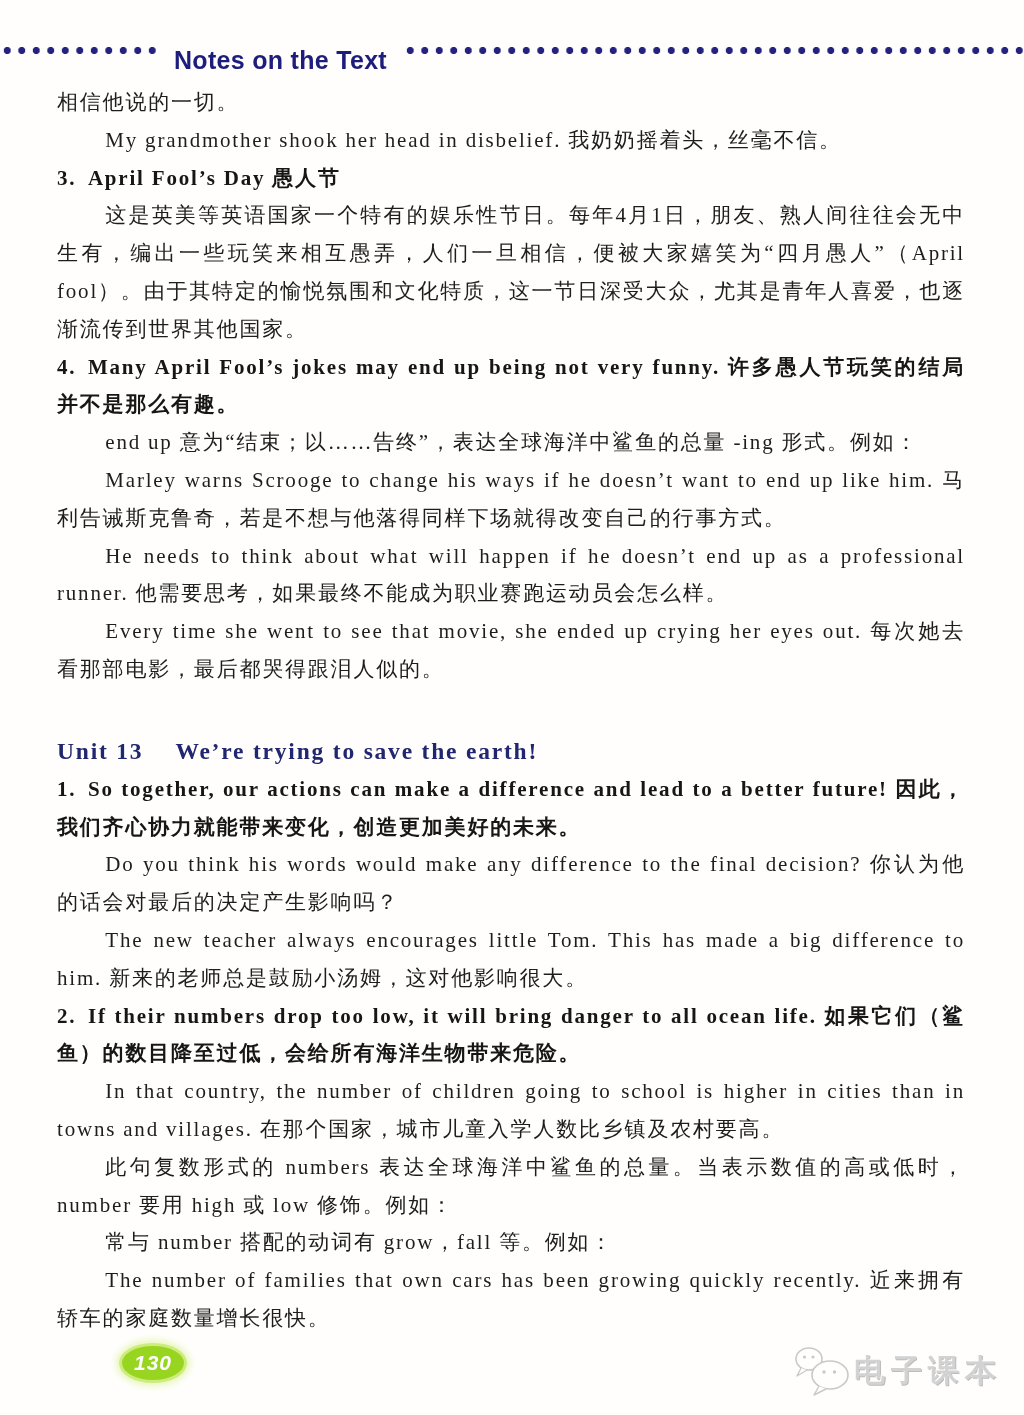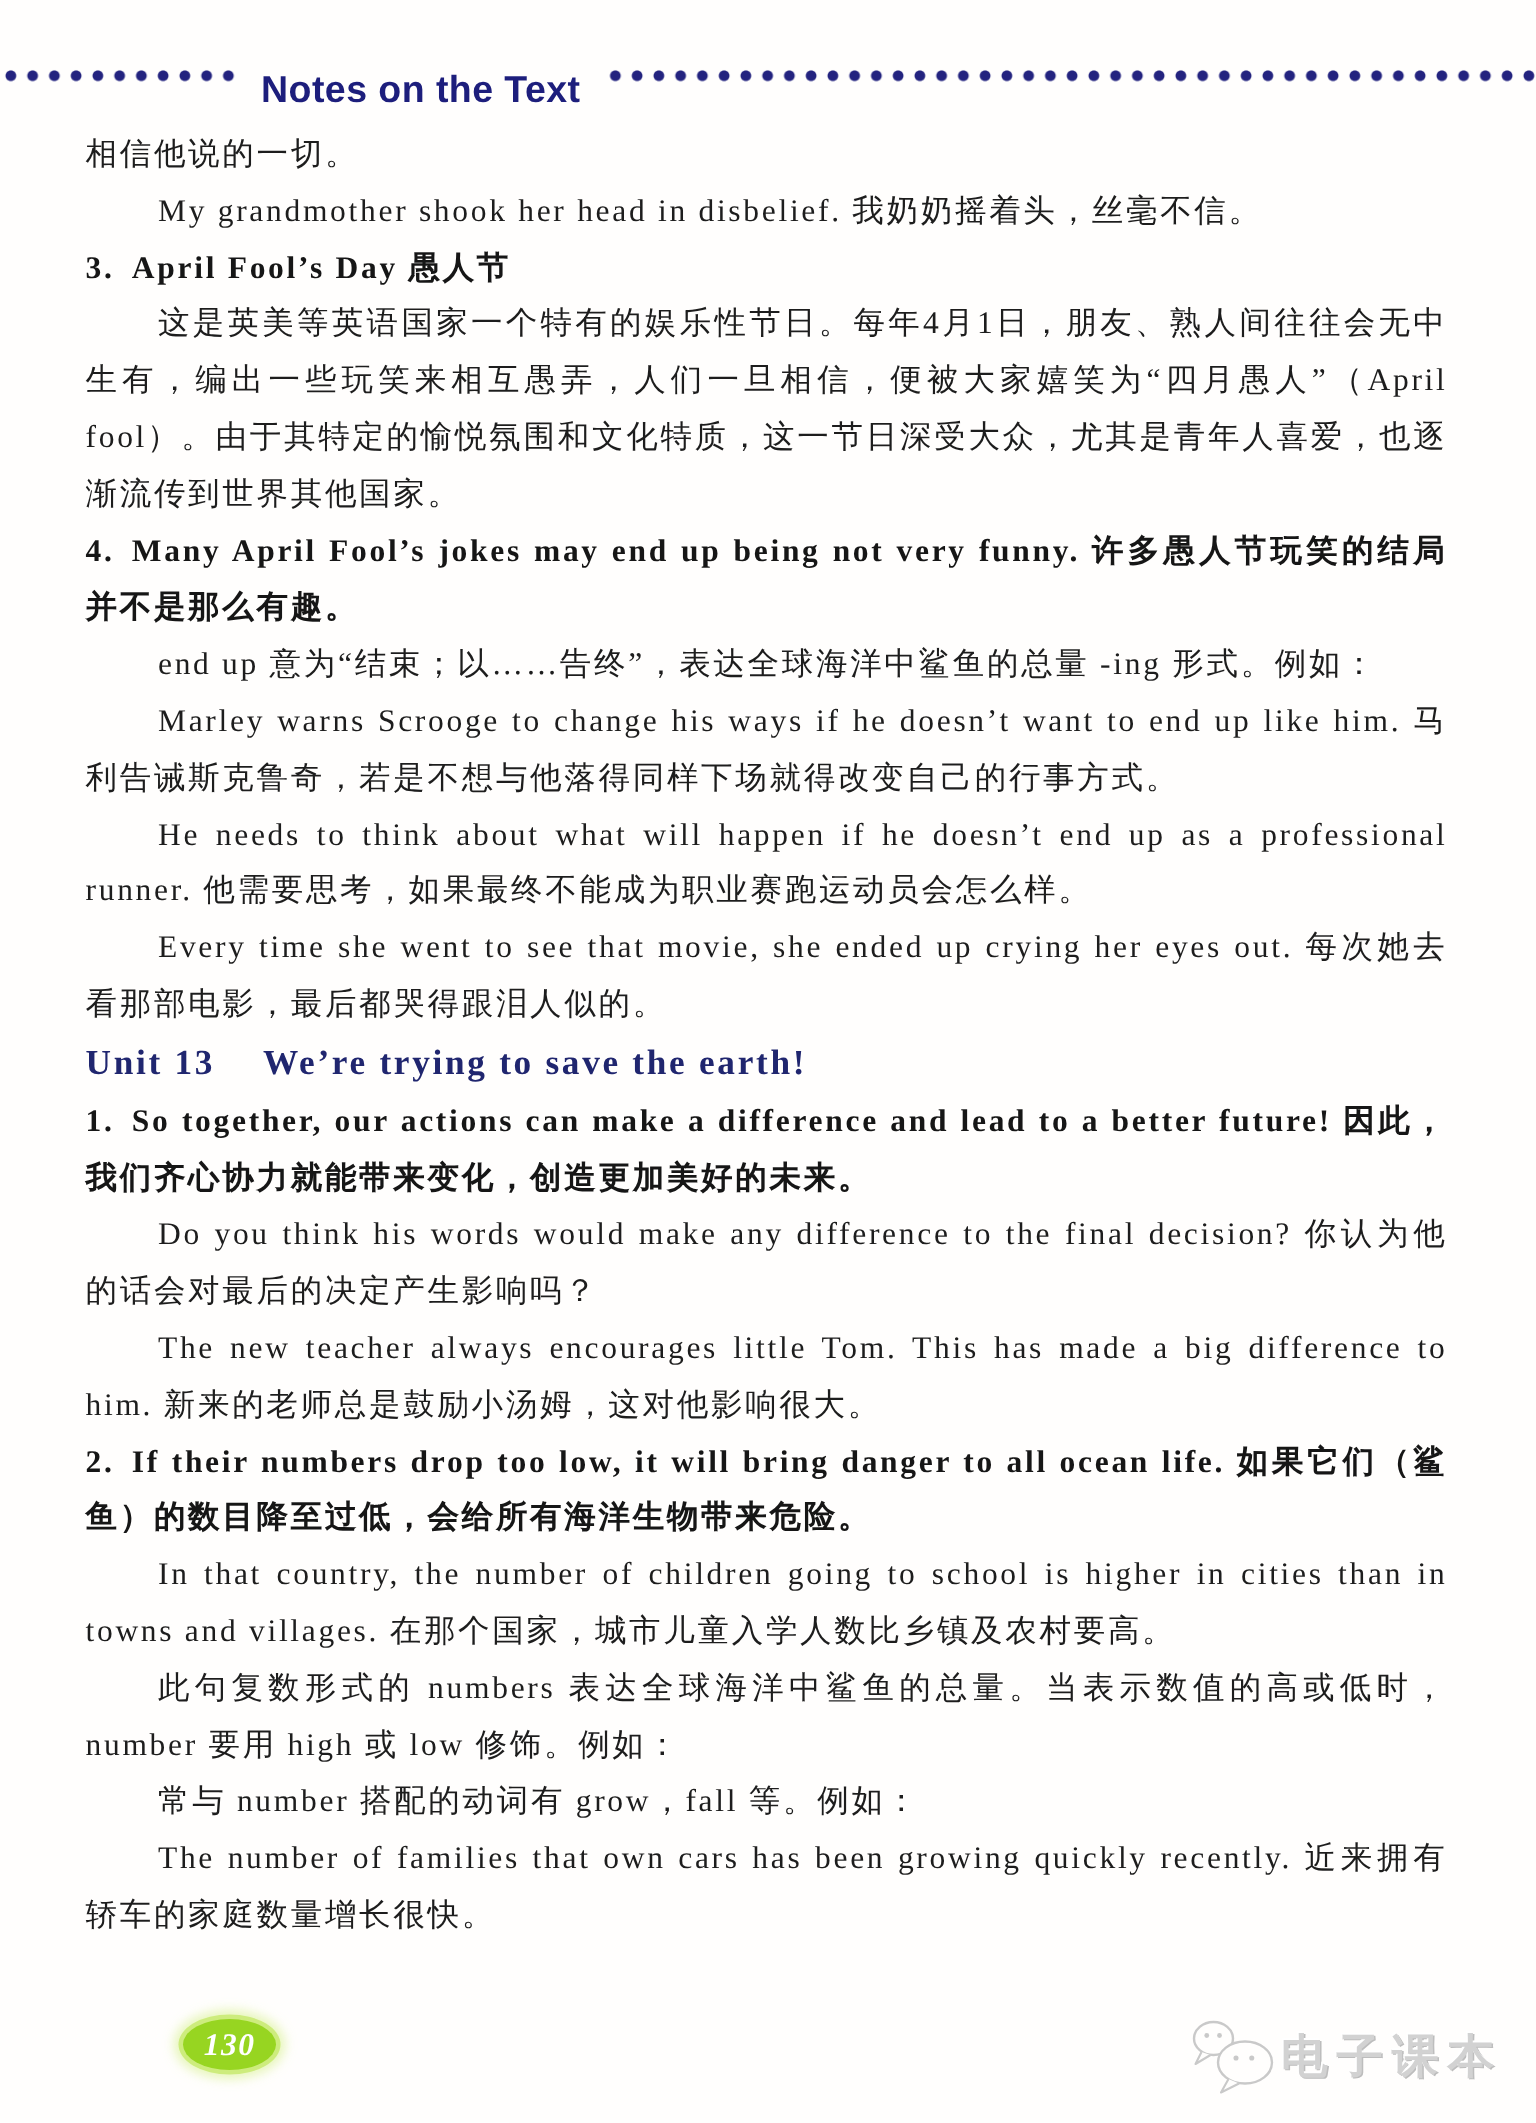--- a/index.html
+++ b/index.html
@@ -56,39 +56,40 @@
     line-height: 37.8px;
     letter-spacing: 1.8px;
     text-align: justify;
     text-justify: inter-ideograph;
   }
   .block { margin: 0; }
   .indent { text-indent: 2.3em; }
   .item { font-weight: bold; color: #161616; }
   .item .item-label { margin-right: 0.55em; }
   .unit-title {
+    margin-top: 42px;
     font-weight: bold;
     font-size: 23.5px;
     line-height: 40px;
     color: #20266f;
   }
   .unit-title .item-label { margin-right: 32px; }
 
   
   .page-badge {
     position: absolute;
     left: 122px;
     top: 1346px;
     width: 62px;
     height: 34px;
     background: #97d521;
     border-radius: 50%;
     box-shadow: 0 0 0 3px #cdec7d, 0 0 7px 6px rgba(222,243,160,0.75);
     color: #ffffff;
-    font-family: Liberation Serif, serif;
+    font-family: Liberation Sans, sans-serif;
     font-weight: bold;
     font-style: italic;
     font-size: 21px;
     display: flex;
     align-items: center;
     justify-content: center;
     letter-spacing: 1px;
   }
   .watermark {
     position: absolute;

